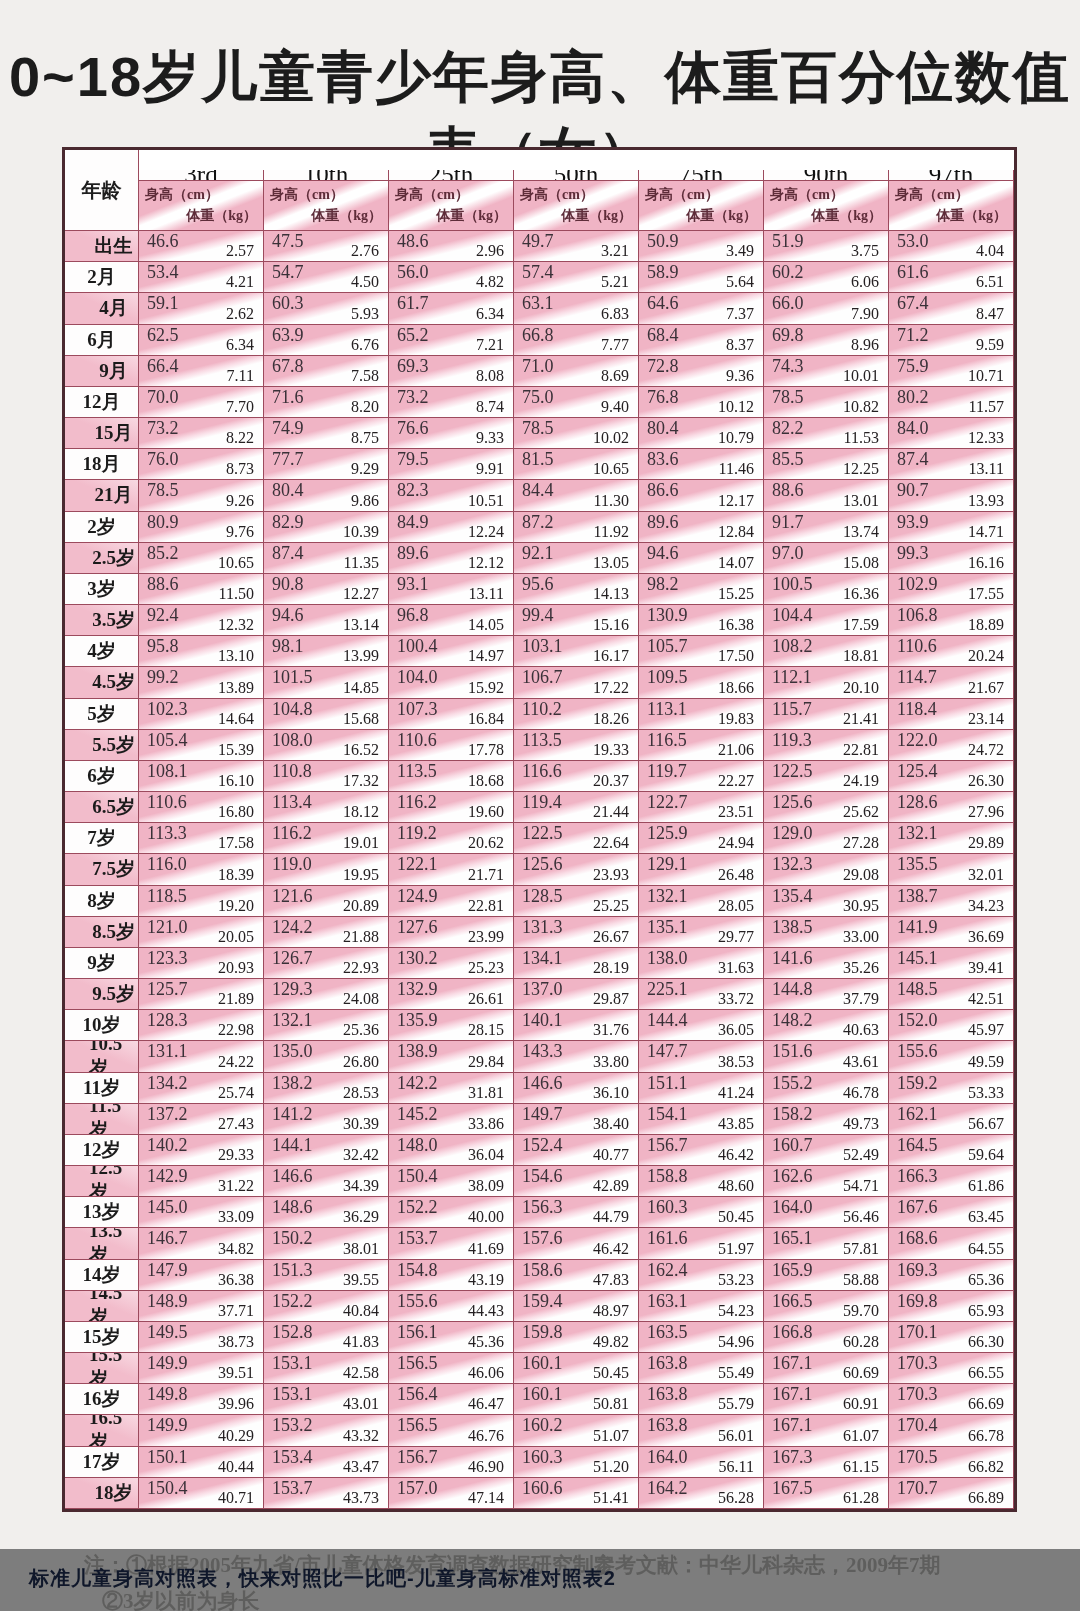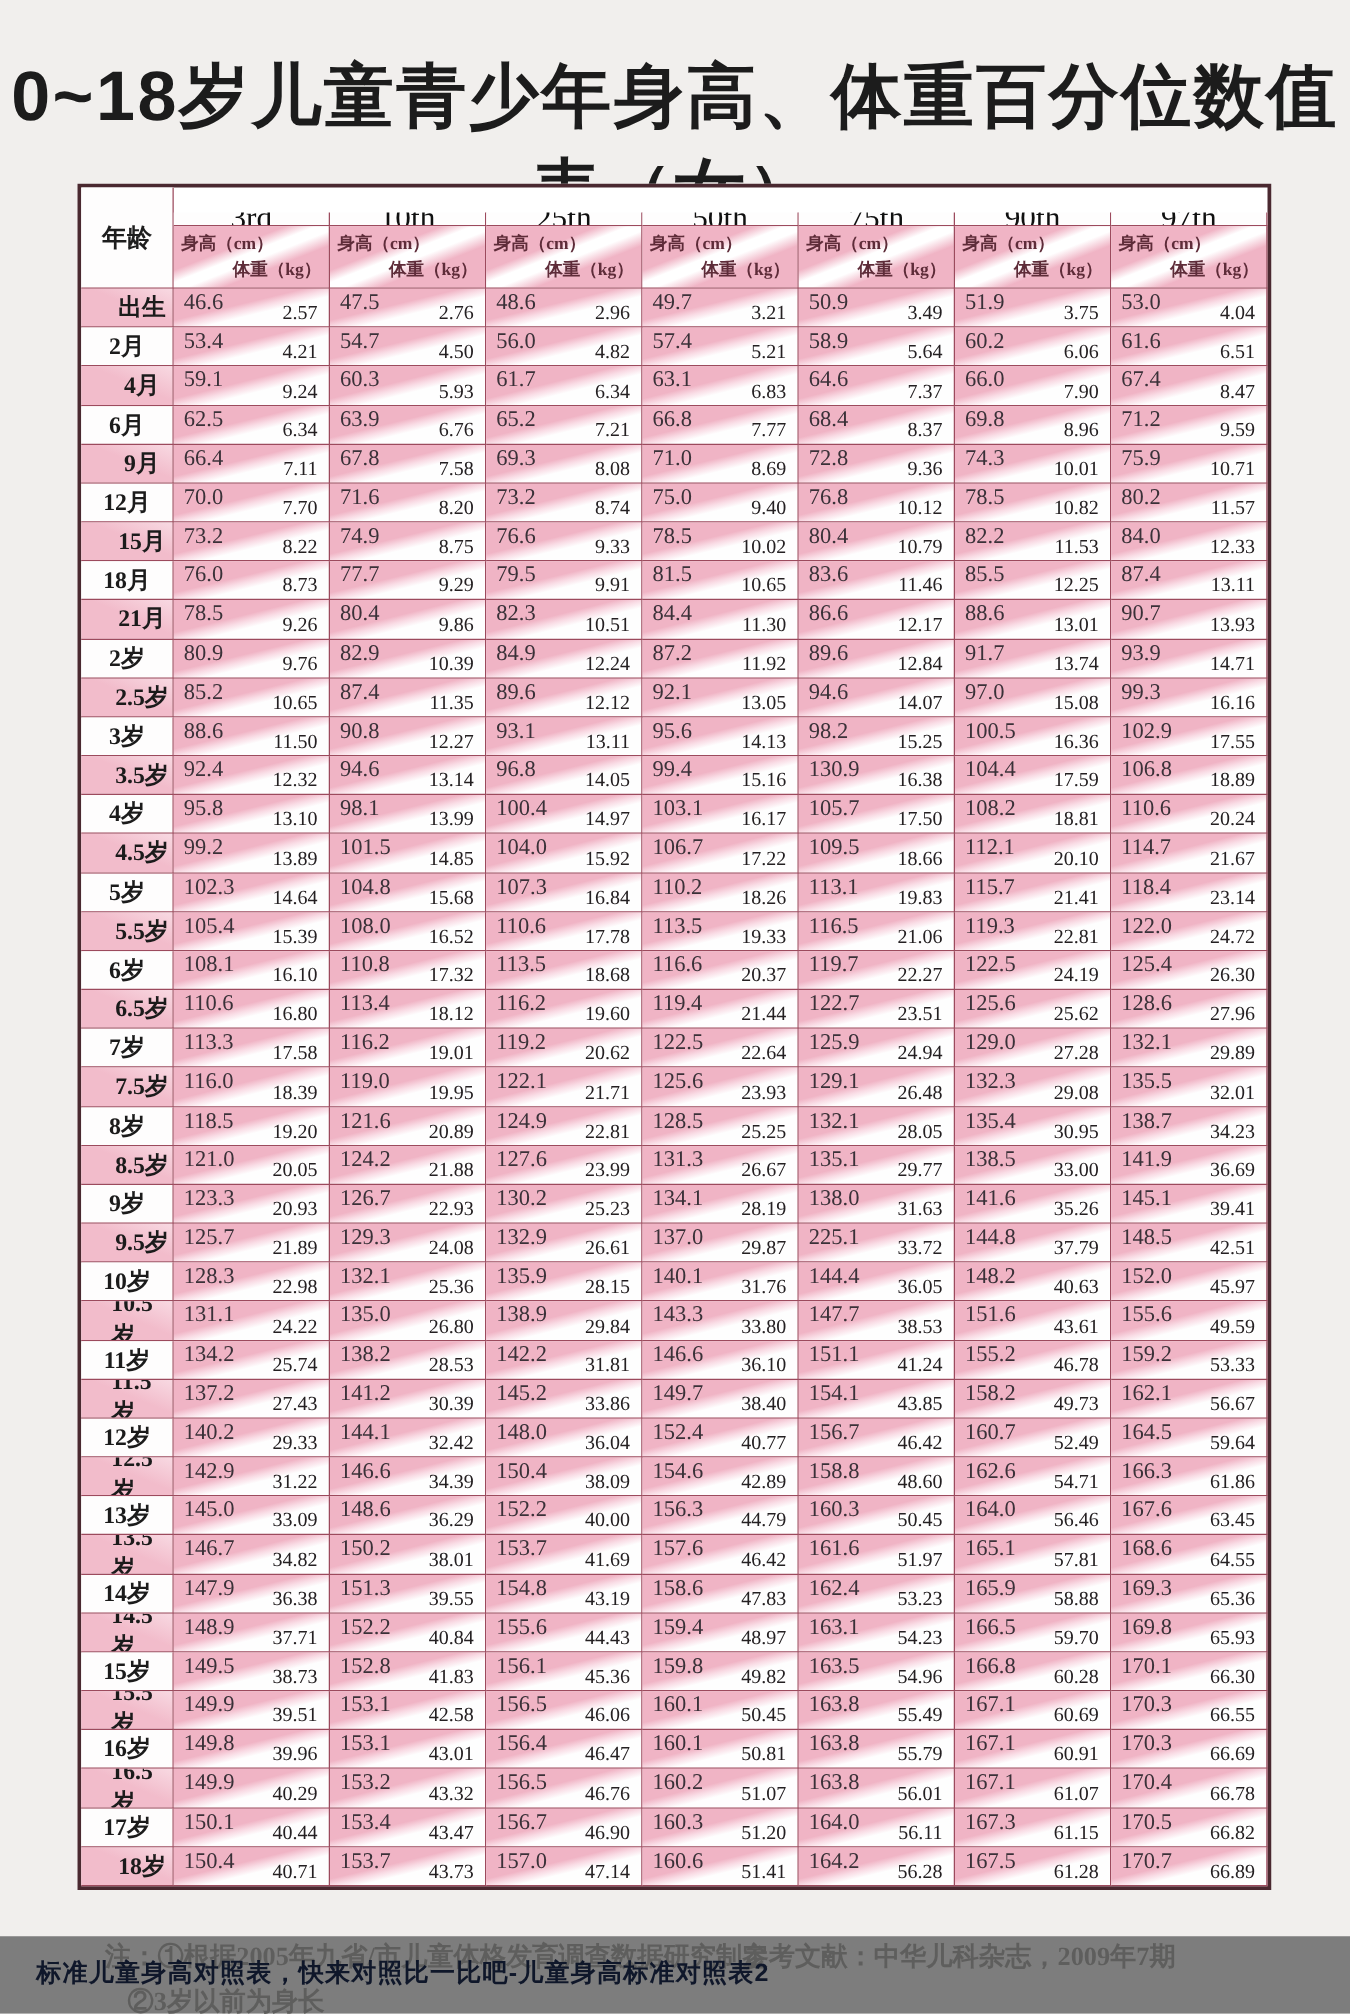--- a/index.html
+++ b/index.html
@@ -198,21 +198,21 @@
       <span class="h">60.2</span>
       <span class="w">6.06</span>
     </div>
     <div class="cell">
       <span class="h">61.6</span>
       <span class="w">6.51</span>
     </div>
     <div class="age pink">4月</div>
     <div class="cell">
       <span class="h">59.1</span>
-      <span class="w">9.24</span>
+      <span class="w">2.62</span>
     </div>
     <div class="cell">
       <span class="h">60.3</span>
       <span class="w">5.93</span>
     </div>
     <div class="cell">
       <span class="h">61.7</span>
       <span class="w">6.34</span>
     </div>
     <div class="cell">

